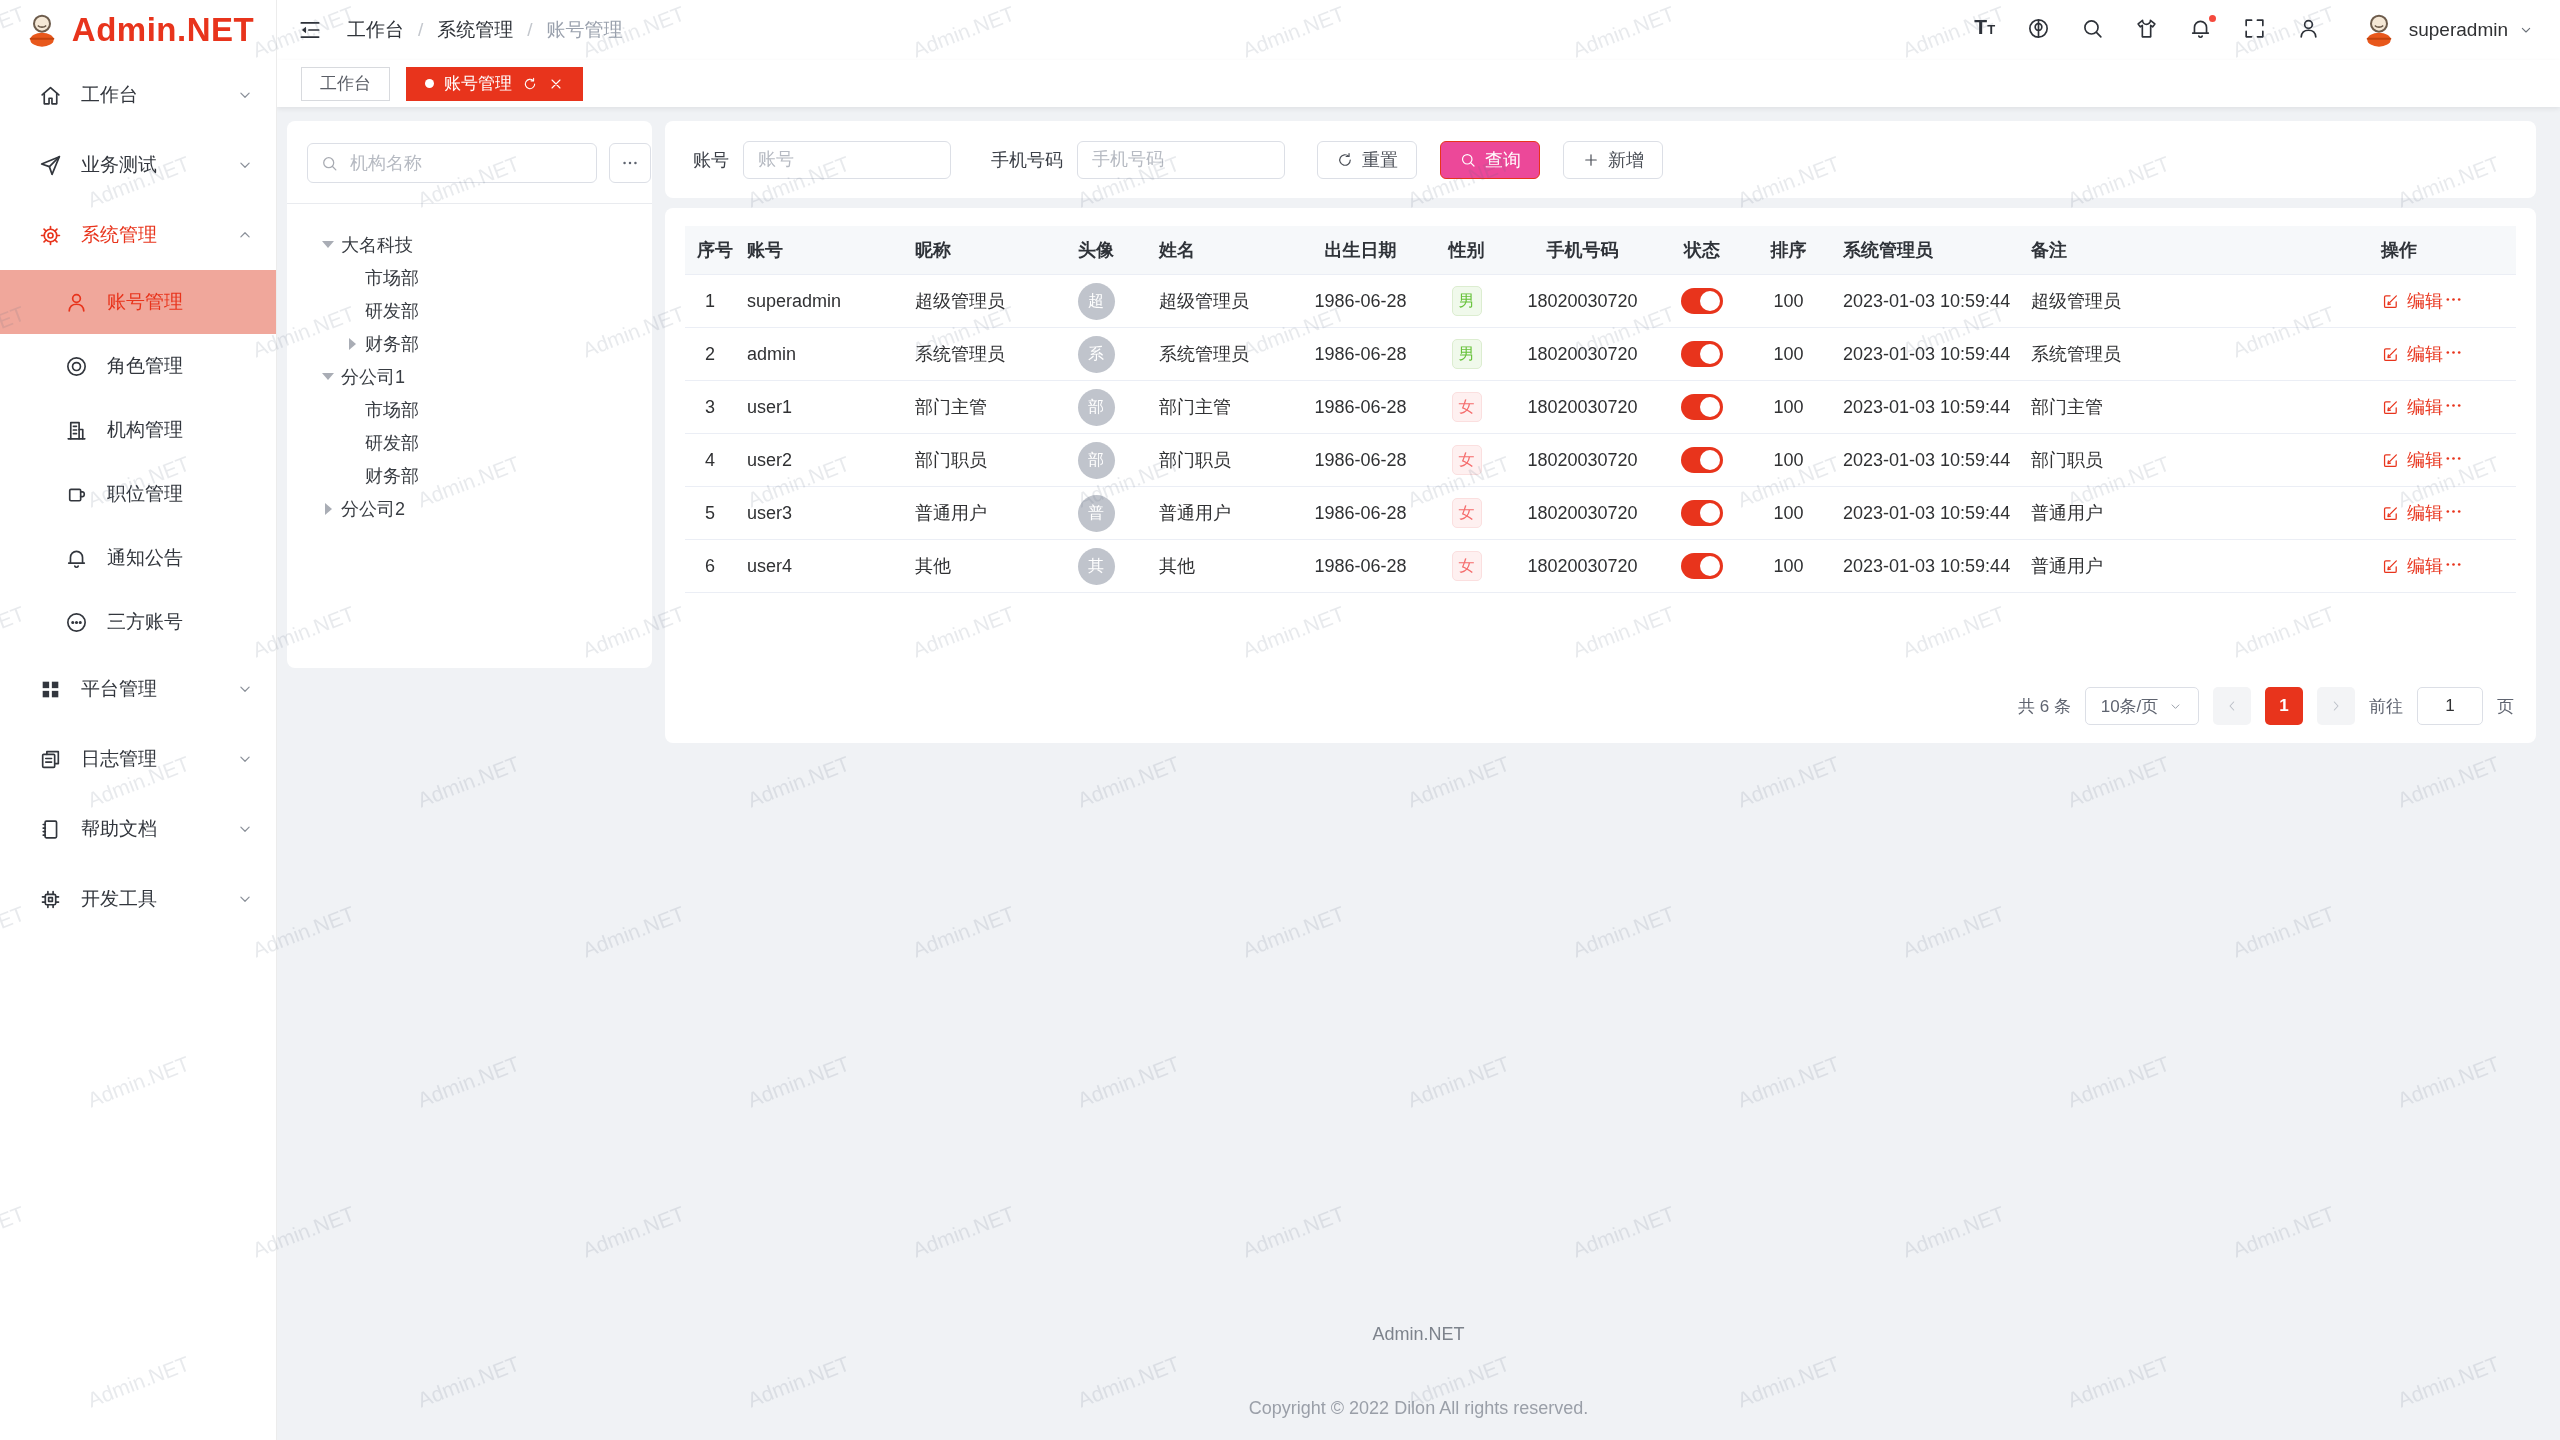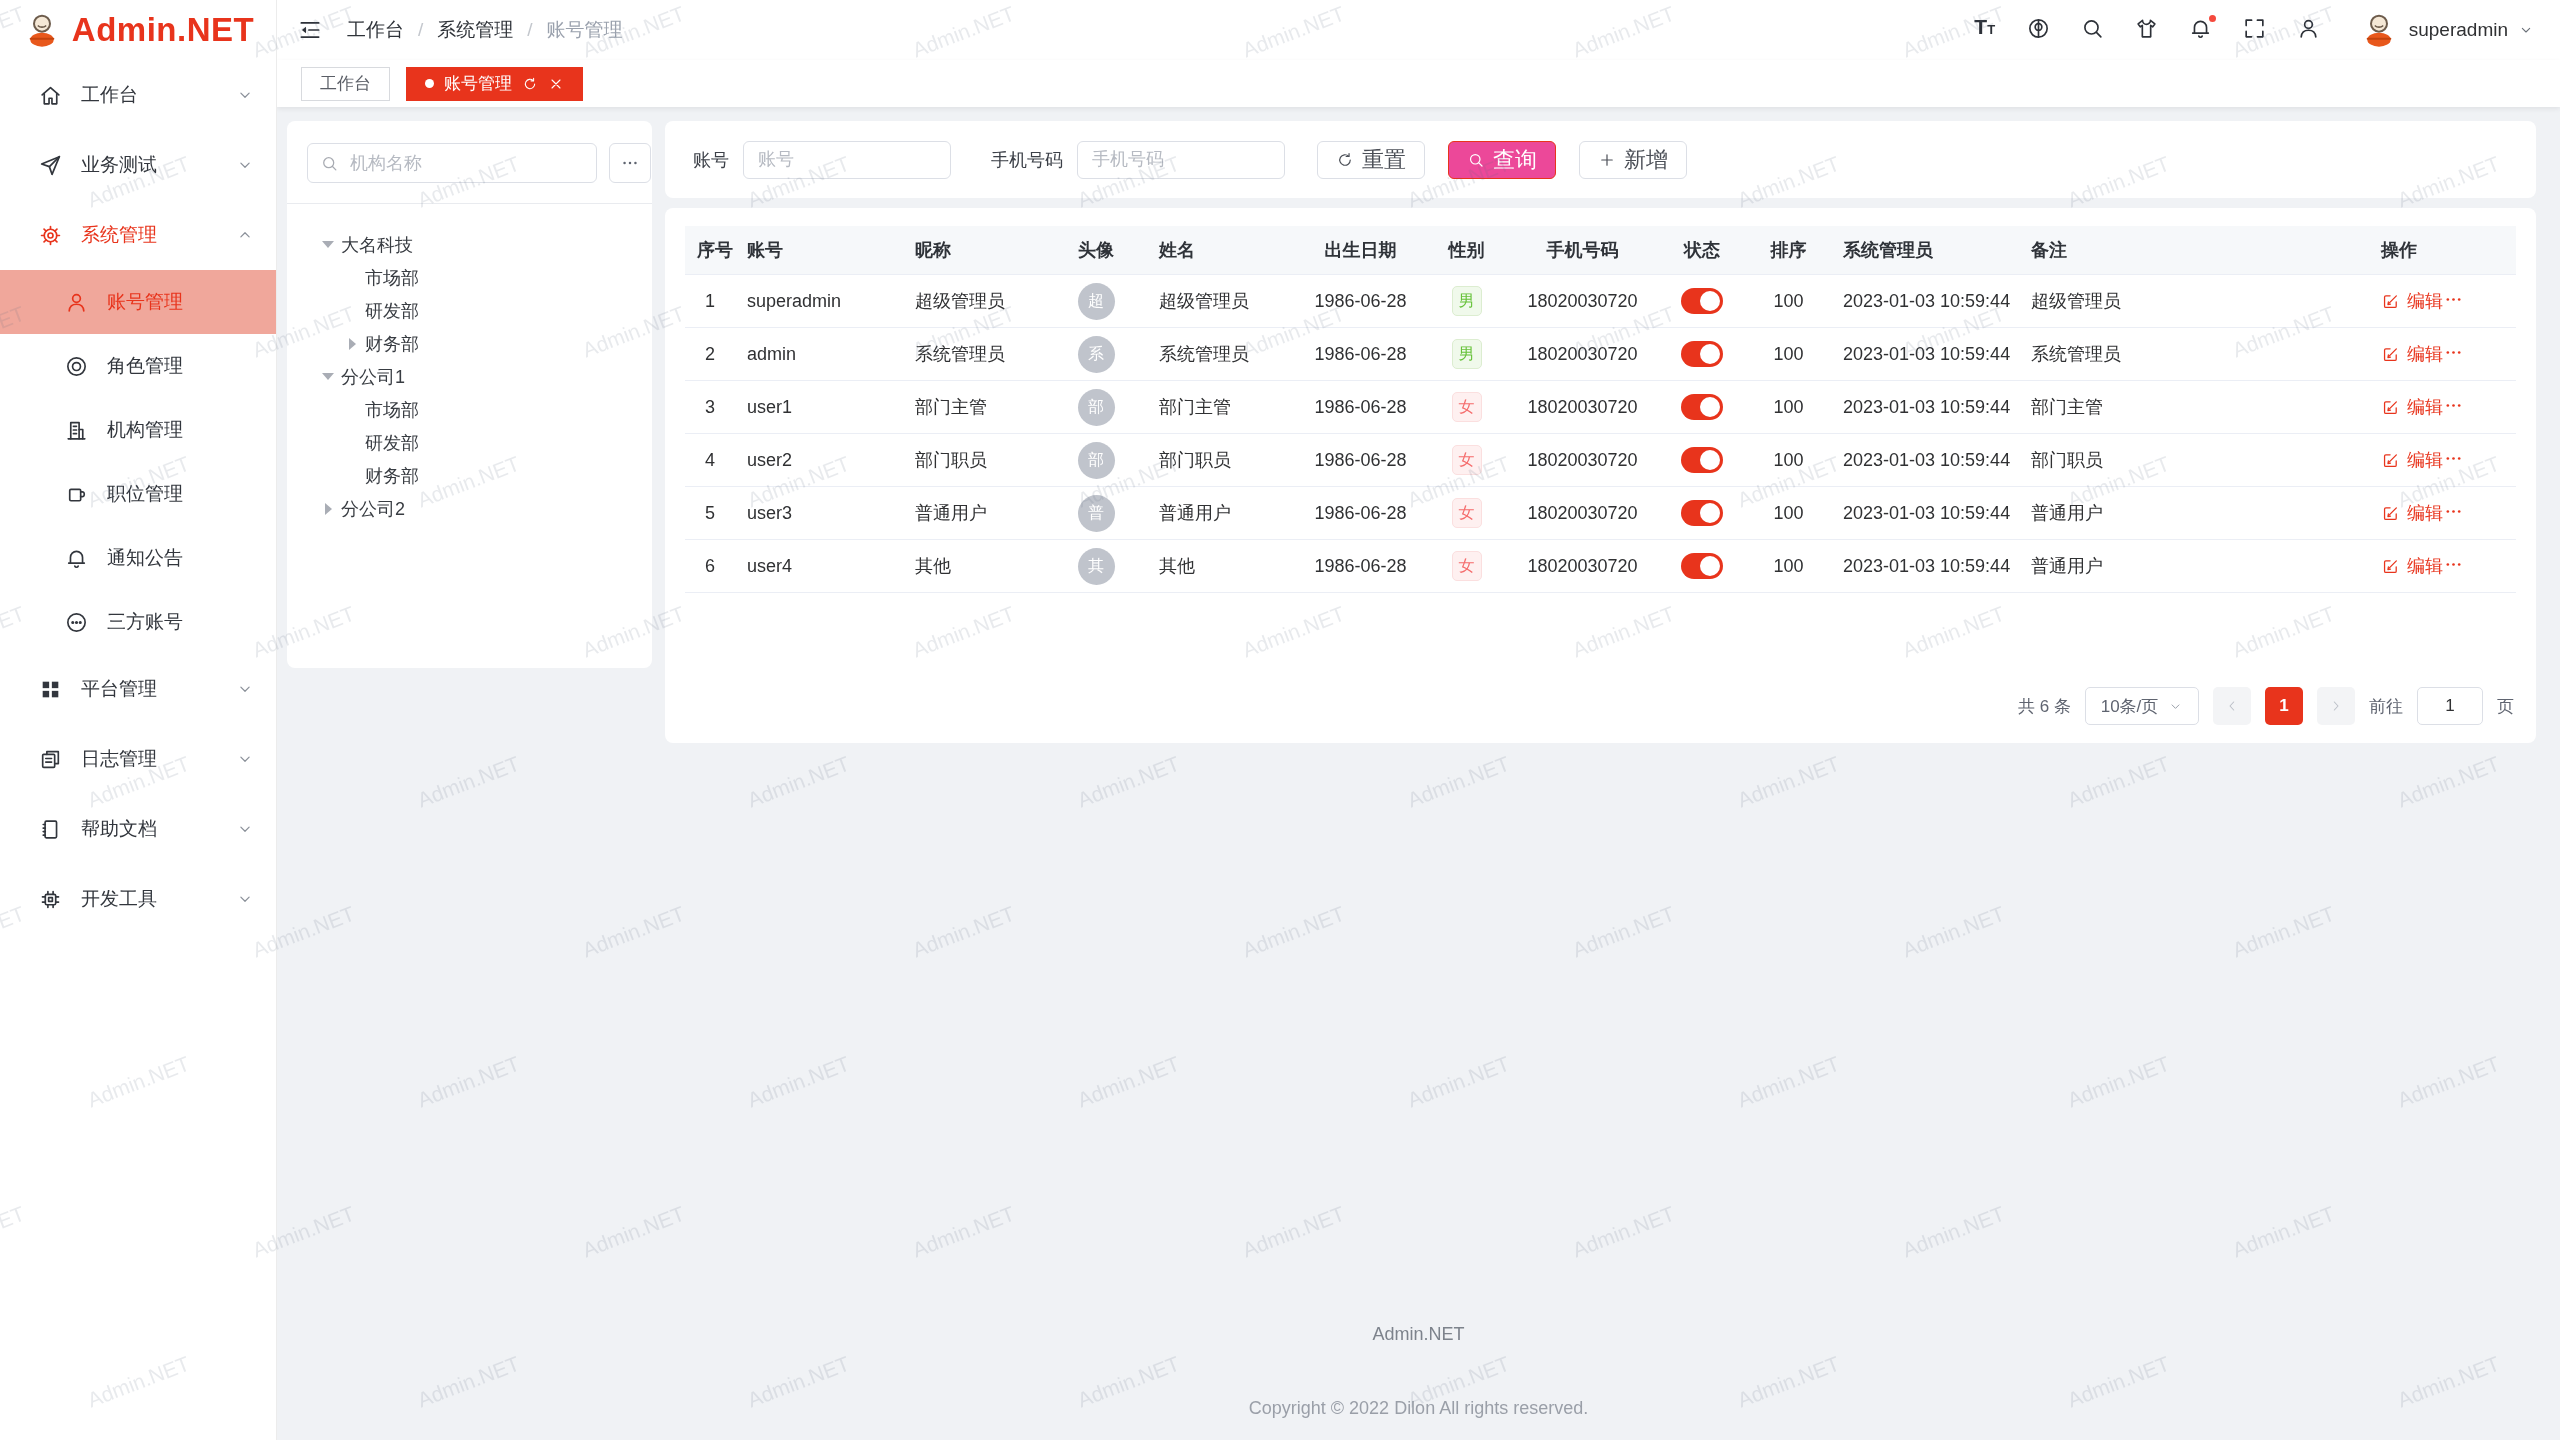--- a/index.html
+++ b/index.html
@@ -57,21 +57,21 @@
   .tree-divider{height:1px;background:#e9ebef;margin:20px -20px 24px;}
   .tnode{height:33px;display:flex;align-items:center;font-size:18px;color:#383c42;cursor:pointer;}
   .tnode .caret{width:26px;display:flex;justify-content:center;align-items:center;flex:none;}
   .car-d{width:0;height:0;border-left:6px solid transparent;border-right:6px solid transparent;border-top:7px solid #a9adb5;}
   .car-r{width:0;height:0;border-top:6px solid transparent;border-bottom:6px solid transparent;border-left:7px solid #a9adb5;}
   .right-col{flex:1;display:flex;flex-direction:column;gap:10px;min-width:0;}
   
   .filter-card{height:77px;display:flex;align-items:center;padding:0 28px;box-sizing:border-box;font-size:18px;}
   .f-label{color:#3c4048;margin-right:14px;white-space:nowrap;}
   .f-input{width:208px;height:38px;border:1px solid #dcdfe6;border-radius:6px;padding:0 14px;font-size:18px;color:#303133;outline:none;box-sizing:border-box;font-family:inherit;margin-right:40px;background:#fff;}
-  .btn{height:38px;border-radius:6px;display:inline-flex;align-items:center;gap:8px;padding:0 18px;font-size:22px;cursor:pointer;border:1px solid #dcdfe6;background:#fff;color:#4b4f57;font-family:inherit;white-space:nowrap;}
+  .btn{height:38px;border-radius:6px;display:inline-flex;align-items:center;gap:8px;padding:0 18px;font-size:18px;cursor:pointer;border:1px solid #dcdfe6;background:#fff;color:#4b4f57;font-family:inherit;white-space:nowrap;}
   .btn .ic{width:18px;height:18px;}
   .btn.primary{background:#ec4899;border-color:#e8341c;color:#fff;}
   .btn + .btn{margin-left:23px;}
   .btn.first{margin-left:-8px;}
   
   .table-card{height:535px;padding:18px 20px;box-sizing:border-box;display:flex;flex-direction:column;}
   table{width:100%;border-collapse:collapse;table-layout:fixed;}
   thead th{height:48px;background:#f6f8fa;font-size:18px;font-weight:600;color:#2f3339;padding:0 12px;border-bottom:1px solid #ebeef5;text-align:left;overflow:hidden;white-space:nowrap;}
   tbody td{height:52px;font-size:18px;color:#303133;padding:0 12px;border-bottom:1px solid #ebeef5;text-align:left;overflow:hidden;white-space:nowrap;}
   .al-c{text-align:center !important;}

